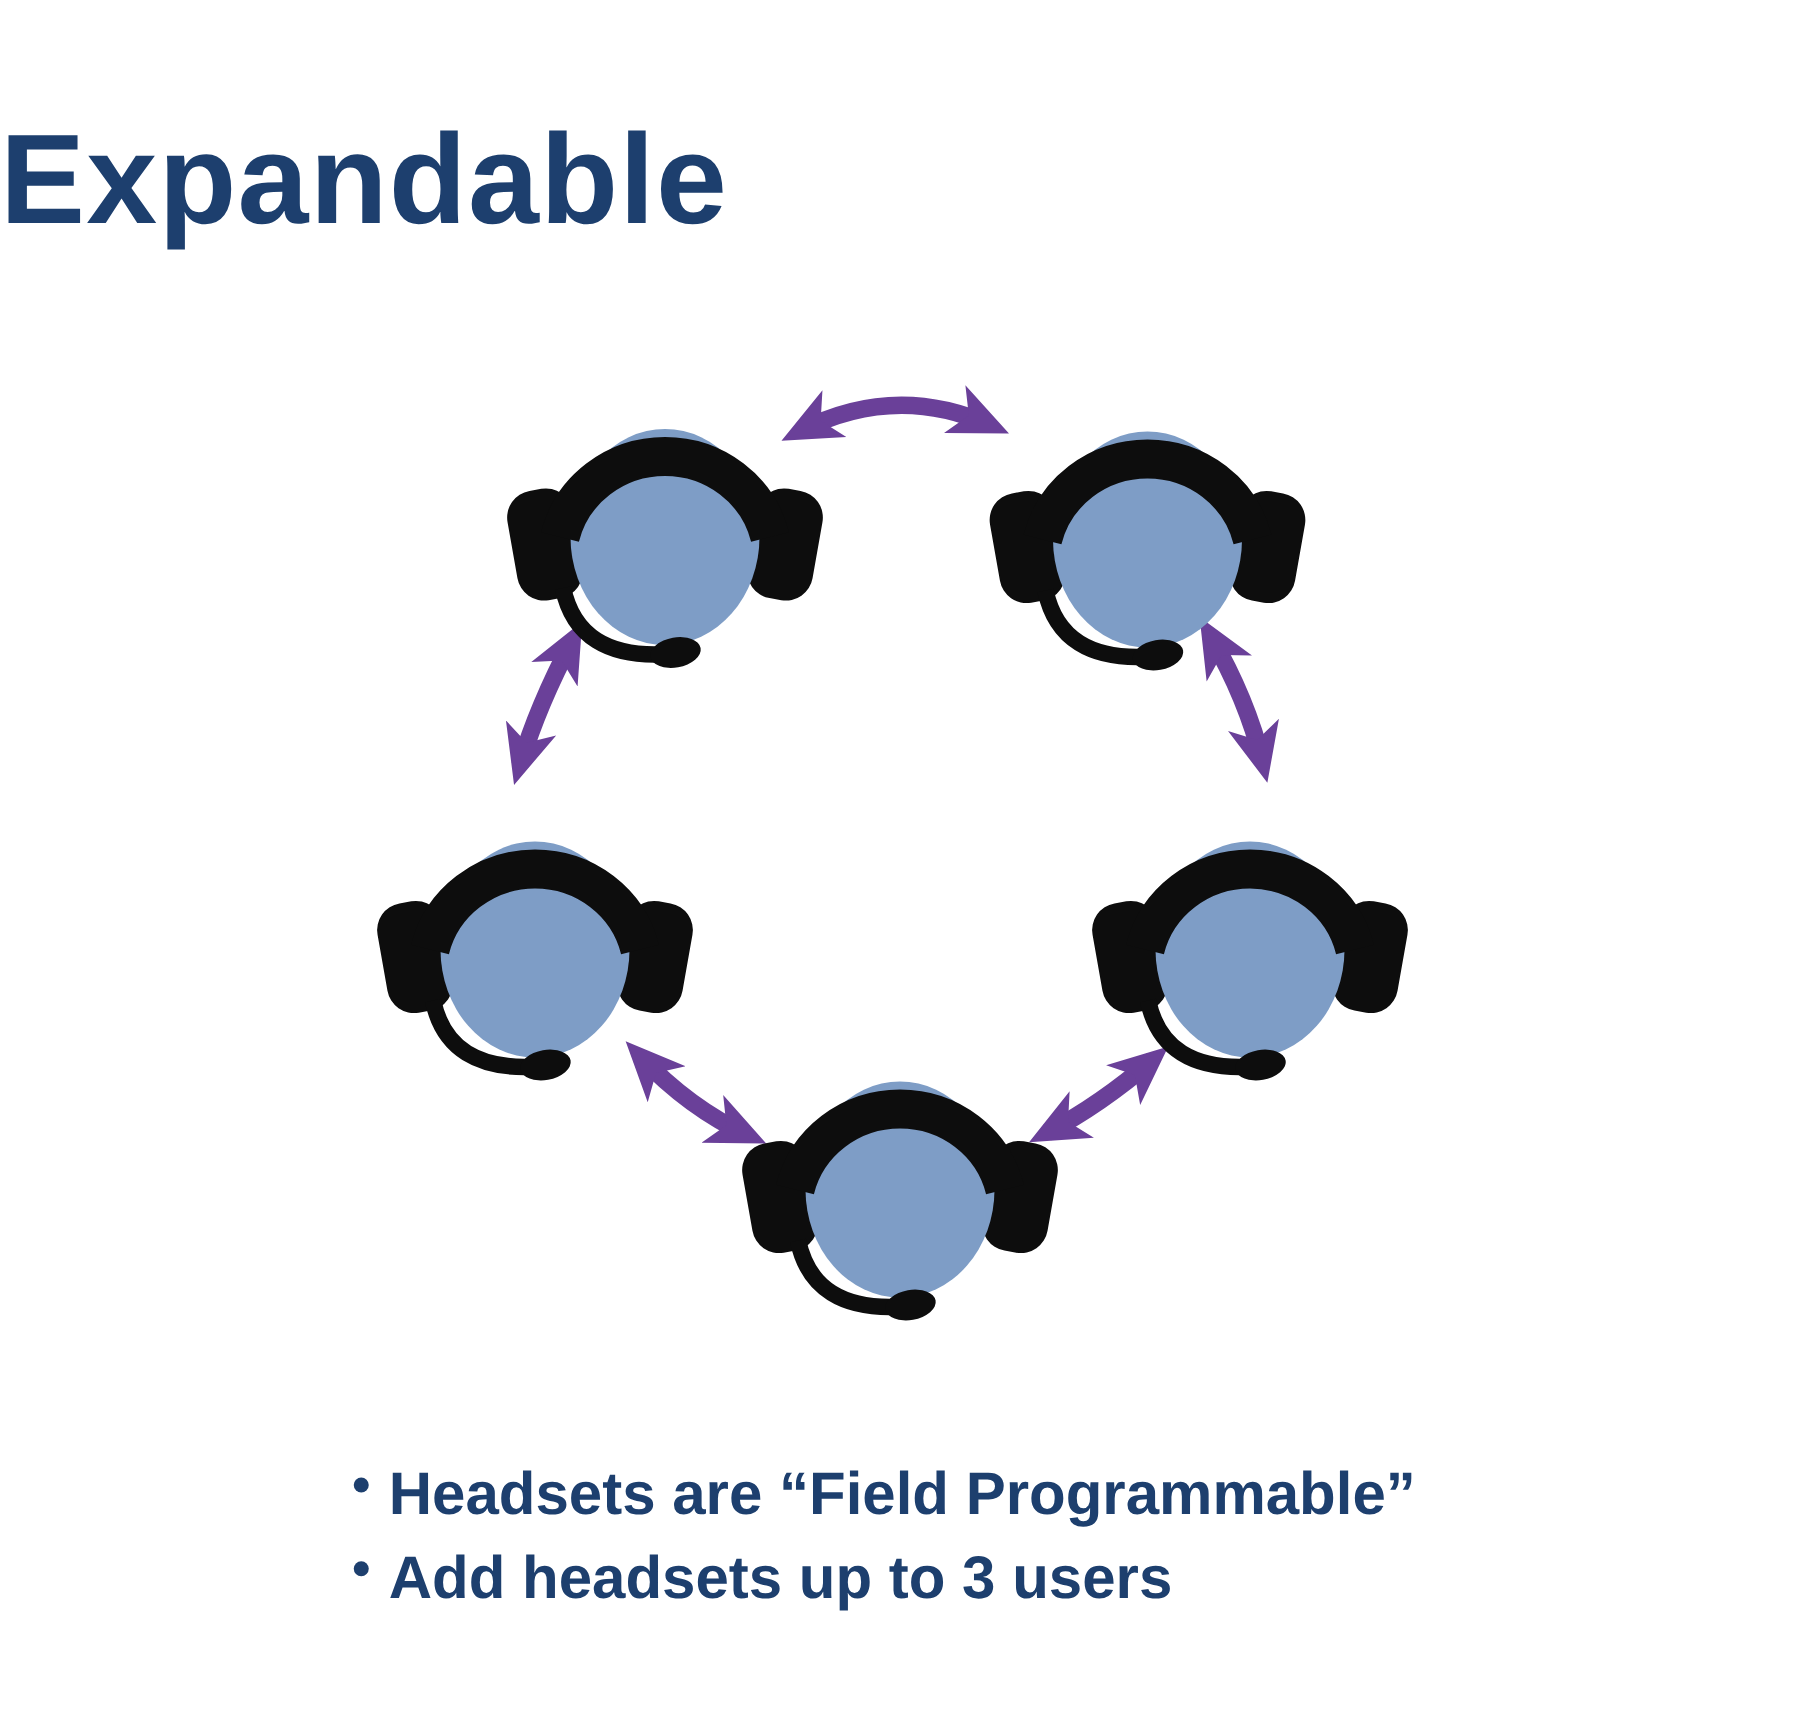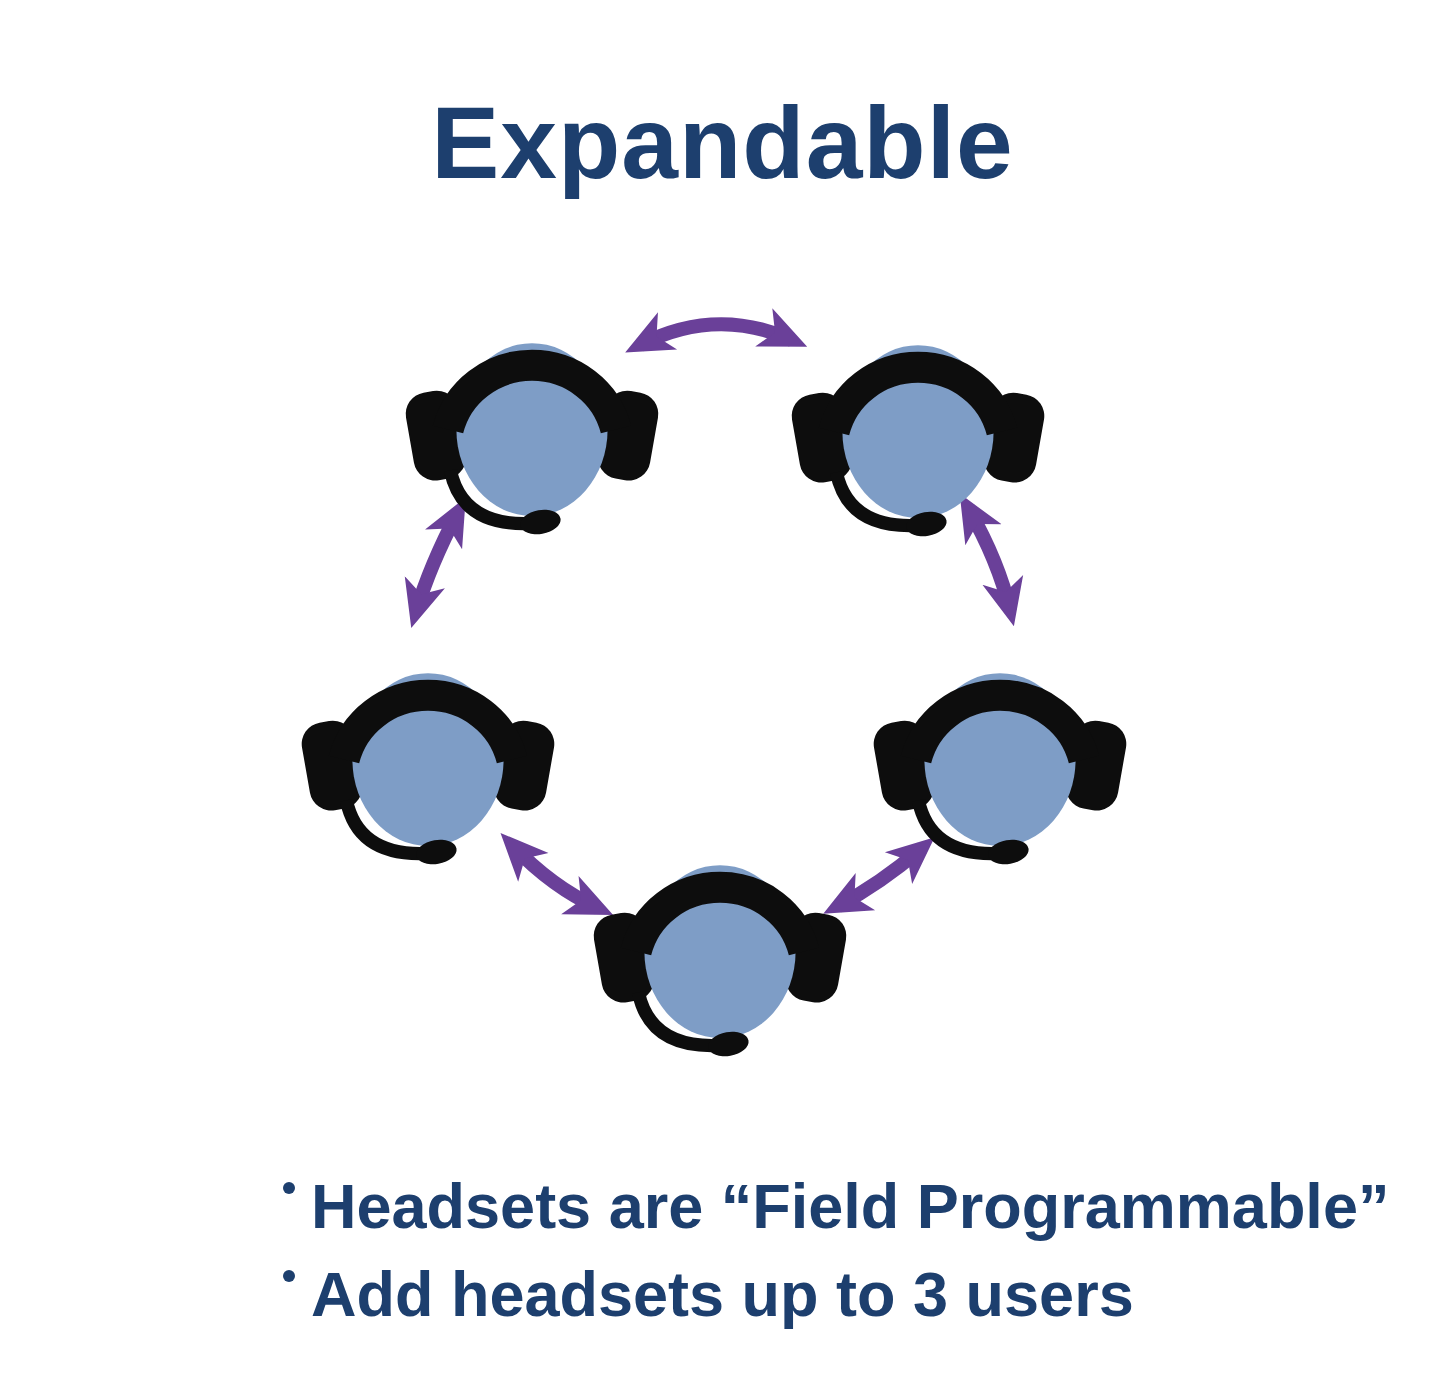--- a/index.html
+++ b/index.html
@@ -6,21 +6,21 @@
   body {
     width: 1445px; height: 1375px;
     background: #ffffff;
     font-family: "Liberation Sans", sans-serif;
     position: relative;
     overflow: hidden;
   }
   .title {
     position: absolute;
     top: 92px; left: 0; width: 100%;
-    text-align: center;
+    text-align: left;
     font-size: 102px;
     font-weight: bold;
     line-height: 1;
     color: var(--navy, #1d3f6e);
     letter-spacing: 1px;
   }
   svg.diagram {
     position: absolute;
     left: 0; top: 0;
     width: 1445px; height: 1375px;
@@ -28,21 +28,21 @@
   }
   ul.bullets {
     position: absolute;
     left: 283px; top: 1162px;
     margin: 0; padding: 0;
     list-style: none;
   }
   ul.bullets li {
     display: flex;
     align-items: flex-start;
-    font-size: 63px;
+    font-size: 48px;
     font-weight: bold;
     color: var(--navy, #1d3f6e);
     line-height: 1.4;
   }
   .bullet-dot {
     flex: 0 0 auto;
     width: 12px; height: 12px;
     border-radius: 50%;
     background: var(--navy, #1d3f6e);
     margin: 20px 16px 0 0;

